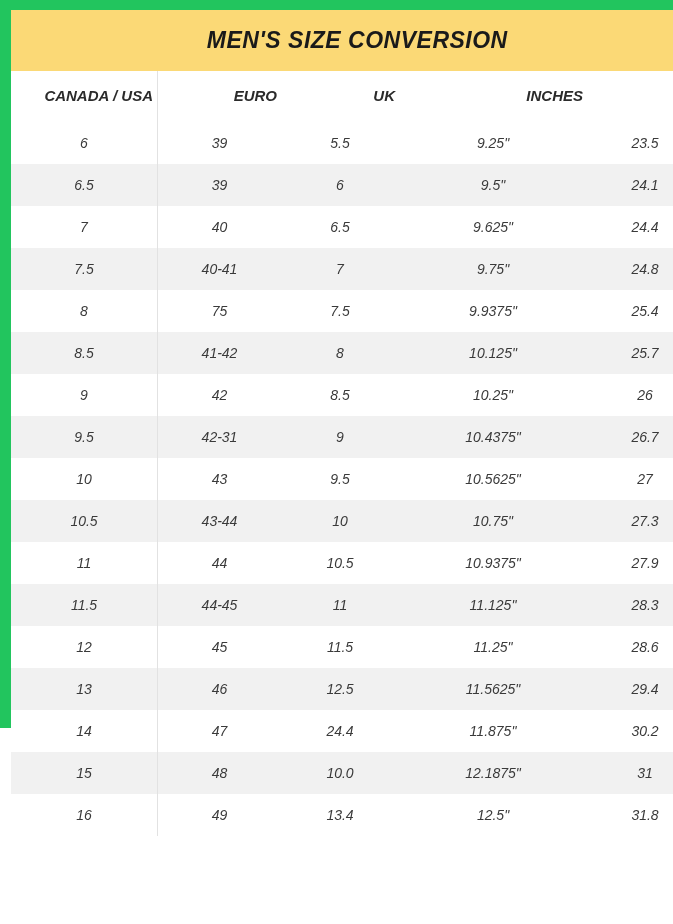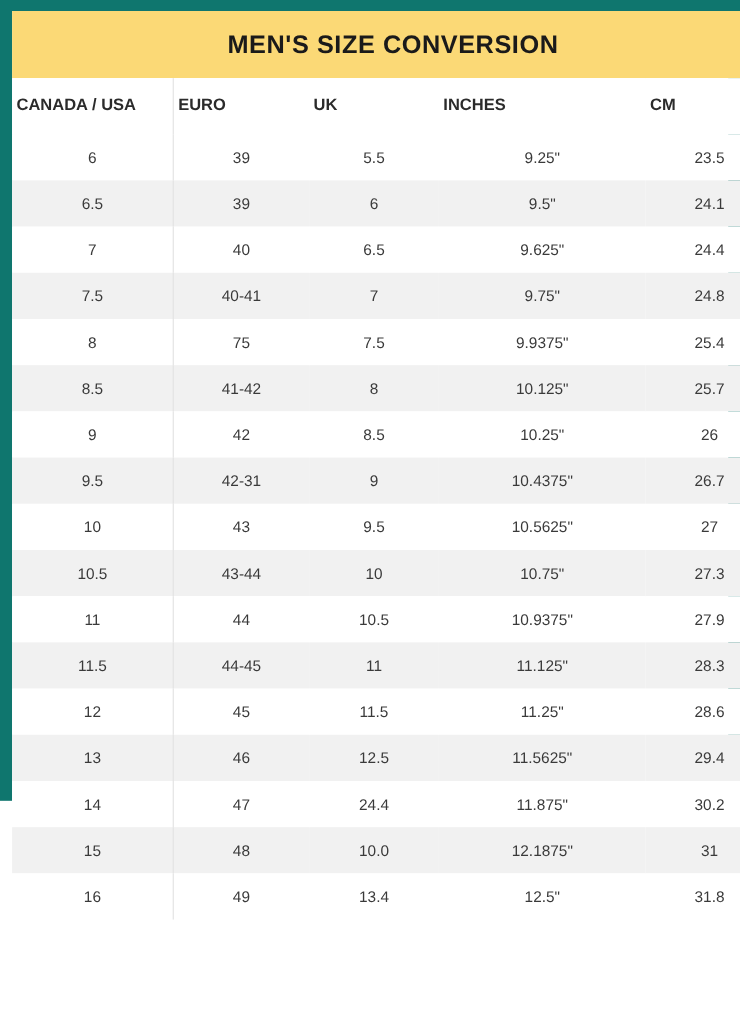--- a/index.html
+++ b/index.html
@@ -11,21 +11,22 @@
     height: 924px;
     background: #ffffff;
     font-family: "Liberation Sans", sans-serif;
     overflow: hidden;
   }
   .page {
     box-sizing: border-box;
     width: 673px;
     height: 728px;
     padding: 10px 11px 11px 11px;
-    background: #0f766e;
+    background: #22c55e;
+    font-style: italic;
   }
   .chart-wrap {
     width: 651px;
     background: #ffffff;
   }
   table.size-chart {
     border-collapse: collapse;
     width: 651px;
     table-layout: fixed;
   }
@@ -37,21 +38,21 @@
     font-weight: bold;
     letter-spacing: 0.5px;
     padding: 17px 0 17px 0;
     text-align: center;
   }
   table.size-chart th {
     font-size: 15px;
     font-weight: bold;
     color: #2b2b2b;
     padding: 14px 4px;
-    text-align: left;
+    text-align: right;
     vertical-align: middle;
     background: #ffffff;
     line-height: 1.5;
   }
   table.size-chart td {
     font-size: 14px;
     color: #3a3a3a;
     text-align: center;
     padding: 13px 4px;
     vertical-align: middle;

